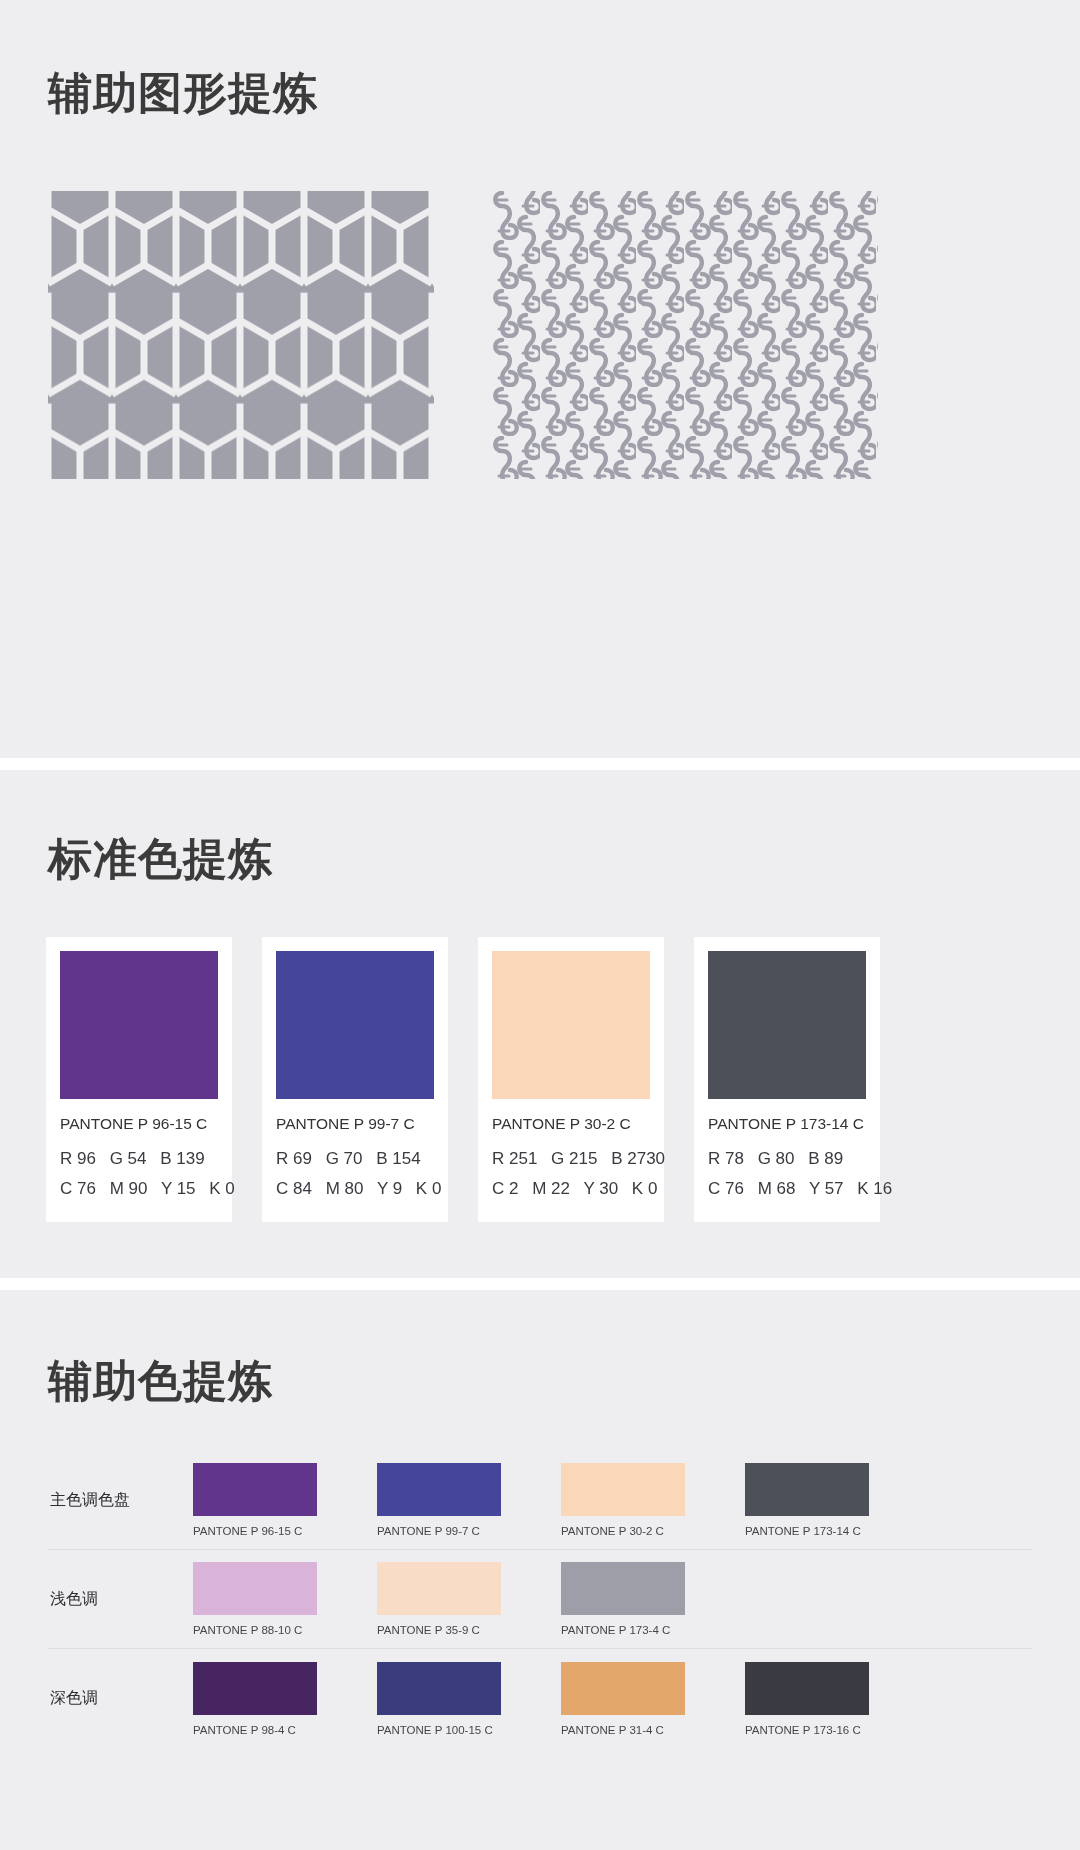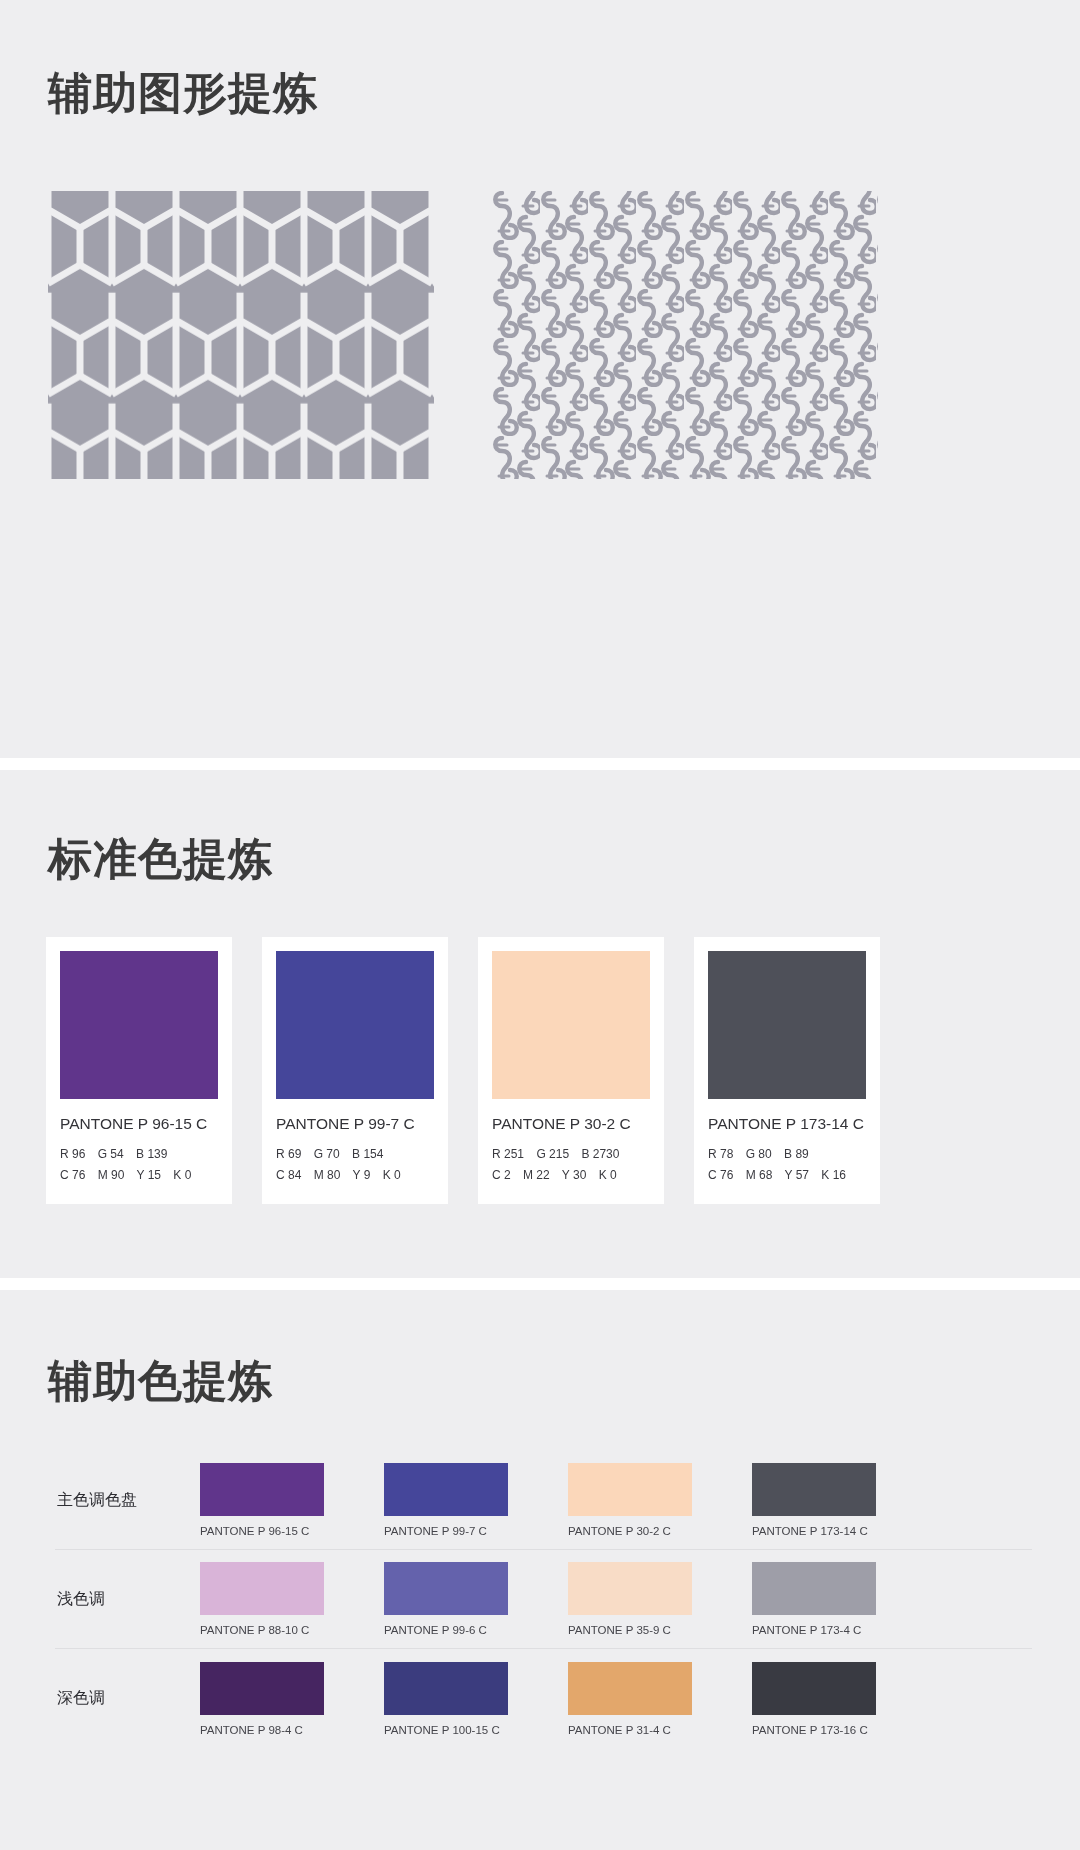--- a/index.html
+++ b/index.html
@@ -58,30 +58,30 @@
     padding: 14px 14px 18px 14px;
   }
   .card-chip { width: 158px; height: 148px; }
   .card-name {
     font-size: 15.5px;
     color: #333338;
     margin: 16px 0 11px 0;
     white-space: nowrap;
   }
   .card-rgb, .card-cmyk {
-    font-size: 12px;
+    font-size: 17px;
     color: #3a3a40;
     line-height: 1.75;
     white-space: nowrap;
   }
   .card-rgb span, .card-cmyk span { margin-right: 9px; }
 
   
   .aux {
-    padding: 40px 0 0 7px;
+    padding: 40px 0 0 0;
   }
   .aux-row {
     display: flex;
     align-items: center;
     height: 99px;
     border-bottom: 1px solid #dedee1;
     margin: 0 48px 0 48px;
   }
   .aux-row:last-child { border-bottom: none; justify-content: center; }
   .aux-label {
@@ -259,24 +259,20 @@
       </div>
 
       <div class="aux-row">
         <div class="aux-label">浅色调</div>
         <div class="aux-swatches">
           <div class="aux-item">
             <div class="aux-chip" style="background:#D9B4D8"></div>
             <div class="aux-name">PANTONE P 88-10 C</div>
           </div>
           <div class="aux-item">
-            <div class="aux-chip" style="background:#6462AC"></div>
-            <div class="aux-name">PANTONE P 99-6 C</div>
-          </div>
-          <div class="aux-item">
             <div class="aux-chip" style="background:#F8DCC6"></div>
             <div class="aux-name">PANTONE P 35-9 C</div>
           </div>
           <div class="aux-item">
             <div class="aux-chip" style="background:#9E9EA8"></div>
             <div class="aux-name">PANTONE P 173-4 C</div>
           </div>
         </div>
       </div>
 

